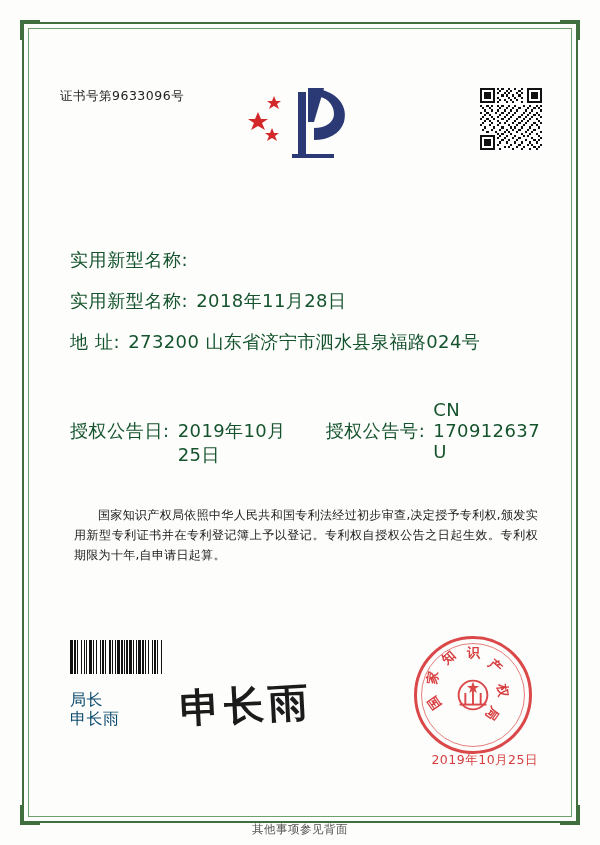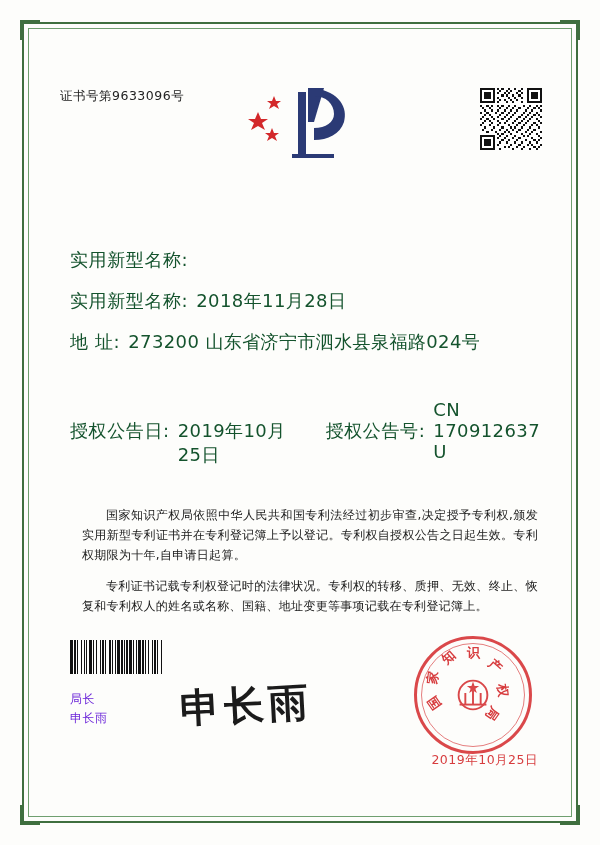--- a/index.html
+++ b/index.html
@@ -127,21 +127,21 @@
     left: 70px;
     right: 62px;
     top: 505px;
     font-size: 12px;
     line-height: 20px;
     color: #1a1a1a;
     text-align: justify;
     font-family: "DejaVu Sans", sans-serif;
   }
   .paragraphs p {
-    margin: 0 0 11px 12px;
+    margin: 0 0 11px 4px;
     text-indent: 24px;
     letter-spacing: 0.3px;
   }
 
   
   .barcode {
     position: absolute;
     left: 70px;
     top: 640px;
     width: 215px;
@@ -152,24 +152,24 @@
   .barcode i {
     display: block;
     background: #111;
     height: 100%;
   }
 
   .signature-block {
     position: absolute;
     left: 70px;
     top: 690px;
-    font-size: 12px;
+    font-size: 16px;
     line-height: 19px;
     font-family: "DejaVu Sans", sans-serif;
-    color: #6d28d9;
+    color: #0c4a6e;
     letter-spacing: 0.5px;
   }
   .handwriting {
     position: absolute;
     left: 180px;
     top: 678px;
     font-size: 40px;
     font-family: "DejaVu Serif", serif;
     color: #1b1b1b;
     letter-spacing: 4px;
@@ -520,21 +520,20 @@
       <span class="field-value">2019年10月25日</span>
       <span class="col2">
         <span class="field-label">授权公告号:</span>
         <span class="field-value">CN 170912637 U</span>
       </span>
     </div>
   </div>
 
   <div class="paragraphs">
     <p>国家知识产权局依照中华人民共和国专利法经过初步审查,决定授予专利权,颁发实用新型专利证书并在专利登记簿上予以登记。专利权自授权公告之日起生效。专利权期限为十年,自申请日起算。</p>
-    <p>专利证书记载专利权登记时的法律状况。专利权的转移、质押、无效、终止、恢复和专利权人的姓名或名称、国籍、地址变更等事项记载在专利登记簿上。</p>
   </div>
 
   <div class="barcode">
       <i style="width:3px"></i>
       <i style="width:1px;background:transparent"></i>
       <i style="width:2px"></i>
       <i style="width:1px;background:transparent"></i>
       <i style="width:1px"></i>
       <i style="width:3px;background:transparent"></i>
       <i style="width:1px"></i>
@@ -615,14 +614,15 @@
       <g fill="none" stroke="#d3282a" stroke-width="2">
         <circle cx="24" cy="24" r="15"></circle>
         <path d="M10 34 L38 34"></path>
         <path d="M16 34 L16 22 M24 34 L24 19 M32 34 L32 22"></path>
       </g>
       <polygon points="24,10 25.6,14.6 30.4,14.6 26.5,17.4 28,22 24,19.2 20,22 21.5,17.4 17.6,14.6 22.4,14.6" fill="#d3282a"></polygon>
     </svg>
   </div>
   <div class="seal-date">2019年10月25日</div>
 
+  <div class="below-note">其他事项参见背面</div>
 
 </div>
 
 </body></html>

